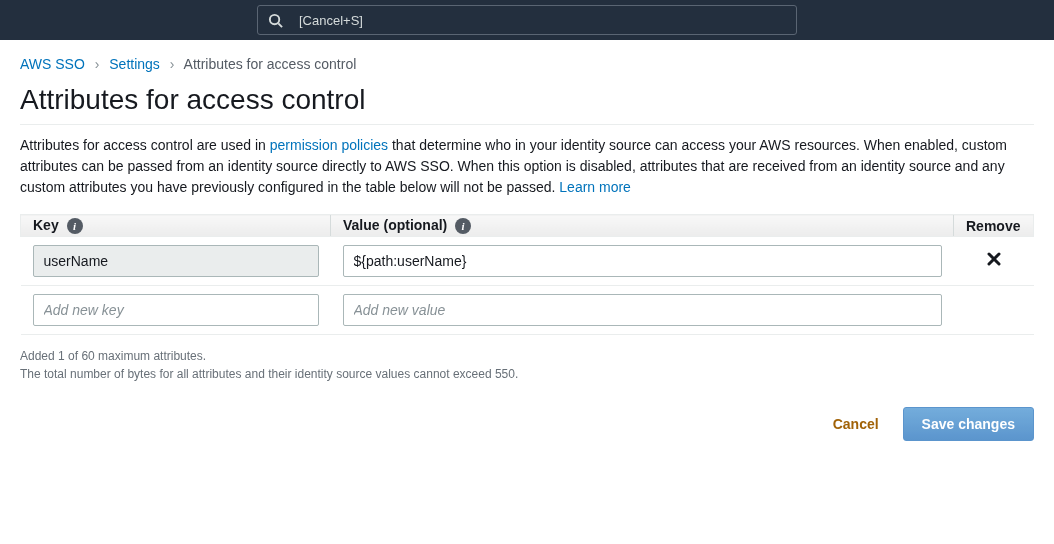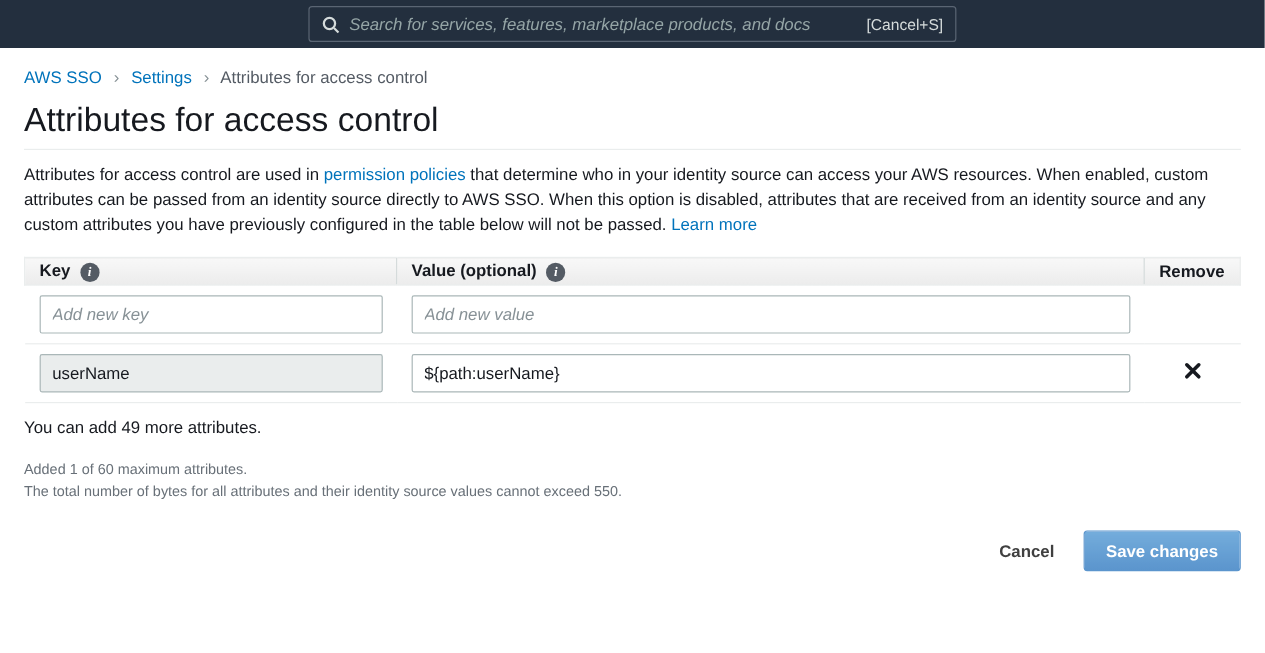--- a/index.html
+++ b/index.html
@@ -42,33 +42,32 @@
 
 .info-icon { display: inline-flex; width: 16px; height: 16px; border-radius: 50%; background: #545b64; color: #fff; font-size: 11px; font-weight: 700; align-items: center; justify-content: center; margin-left: 4px; font-style: italic; font-family: Georgia, serif; }
 
 .remove-x { cursor: pointer; color: #16191f; font-size: 16px; text-align: center; display: inline-block; }
 
 .hints { margin-top: 12px; }
 .hint-main { font-size: 14px; color: #16191f; margin-bottom: 18px; }
 .hint-sub { font-size: 12px; color: #687078; line-height: 1.5; }
 
 .footer-actions { display: flex; justify-content: flex-end; gap: 14px; margin-top: 24px; align-items: center; }
-.btn-link { background: none; border: none; color: #404040; font-weight: 700; font-size: 14px; cursor: pointer; padding: 6px 10px; }
+.btn-link { background: none; border: none; color: #a16207; font-weight: 700; font-size: 14px; cursor: pointer; padding: 6px 10px; }
 .btn-primary { background: linear-gradient(#5c9fd6, #3f83c5); border: 1px solid #3f83c5; color: #fff; font-weight: 700; padding: 8px 18px; border-radius: 3px; font-size: 14px; cursor: pointer; opacity: 0.85; }
 </style>
 </head>
 <body>
 
 <div class="topbar">
   <div class="search-wrap">
     <svg width="15" height="15" viewBox="0 0 16 16" fill="none" stroke="#d5dbdb" stroke-width="2">
       <circle cx="7" cy="7" r="5"></circle>
       <line x1="11" y1="11" x2="15" y2="15"></line>
     </svg>
-    <input class="search-input" type="text" placeholder="Search for services, features, marketplace products, and docs" style="">
     <span class="shortcut">[Cancel+S]</span>
   </div>
 </div>
 
 <div class="page">
 
   <nav class="breadcrumb">
     <a href="#">AWS SSO</a>
     <span class="sep">›</span>
     <a href="#">Settings</a>
@@ -94,47 +93,46 @@
         <th class="col-sep">
           <span>Value (optional)</span>
           <span class="info-icon">i</span>
         </th>
         <th class="col-remove col-sep">Remove</th>
       </tr>
     </thead>
     <tbody>
       <tr>
         <td class="col-key">
-          <input class="field" type="text" placeholder="Add new key" style="">
-        </td>
-        <td>
-          <input class="field" type="text" placeholder="Add new value" style="">
-        </td>
-        <td class="col-remove"></td>
-      </tr>
-      <tr>
-        <td class="col-key">
           <input class="field" type="text" readonly="" value="userName" style="">
         </td>
         <td>
           <input class="field" type="text" value="${path:userName}" style="">
         </td>
         <td class="col-remove">
           <span class="remove-x">
             <svg width="14" height="14" viewBox="0 0 14 14">
                 <path d="M2 2 L12 12 M12 2 L2 12" stroke="#16191f" stroke-width="3" stroke-linecap="round"></path>
               </svg>
           </span>
         </td>
       </tr>
+      <tr>
+        <td class="col-key">
+          <input class="field" type="text" placeholder="Add new key" style="">
+        </td>
+        <td>
+          <input class="field" type="text" placeholder="Add new value" style="">
+        </td>
+        <td class="col-remove"></td>
+      </tr>
     </tbody>
   </table>
 
   <div class="hints">
-    <p class="hint-main">You can add 49 more attributes.</p>
     <p class="hint-sub">Added 1 of 60 maximum attributes.</p>
     <p class="hint-sub">The total number of bytes for all attributes and their identity source values cannot exceed 550.</p>
   </div>
 
   <div class="footer-actions">
     <button class="btn-link">Cancel</button>
     <button class="btn-primary">Save changes</button>
   </div>
 
 </div>

